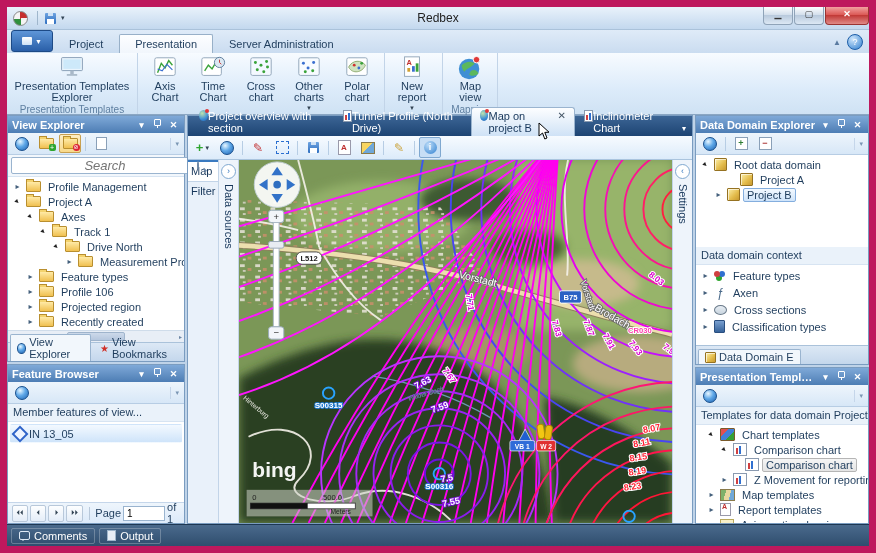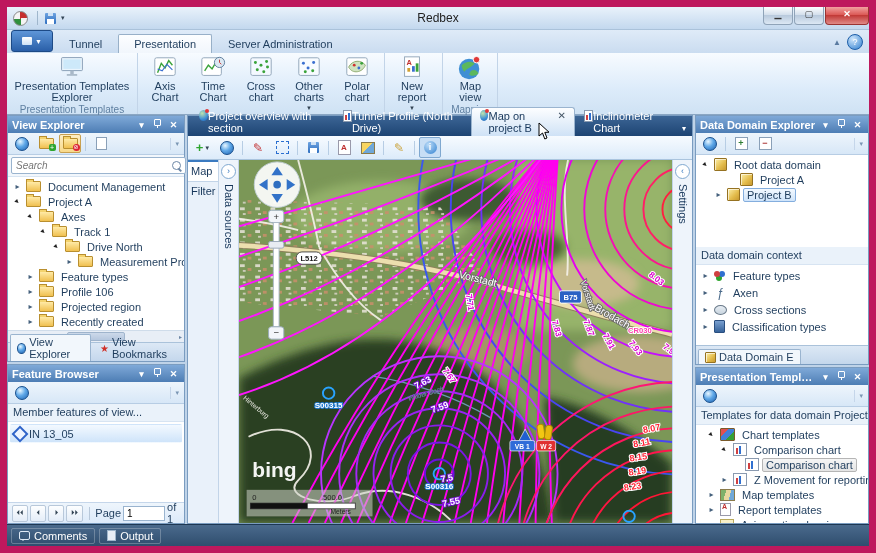--- a/index.html
+++ b/index.html
@@ -53,21 +53,21 @@
   .tb-ovf{margin-left:auto;color:#7a96b4;font-size:7px;border-left:1px solid #c5d6ea;padding:2px 2px 2px 4px;}
   .i-globe{display:inline-block;width:14px;height:14px;border-radius:50%;background:radial-gradient(circle at 35% 30%,#e8f6ff,#5fa8e8 45%,#1f62b0);border:1px solid #174e8c;box-sizing:border-box;}
   .i-folder{display:inline-block;width:13px;height:9px;background:linear-gradient(#ffeaa6,#f0c050);border:1px solid #b98f2f;border-radius:1px;position:relative;}
   .i-folder::before{content:"";position:absolute;top:-3px;left:-1px;width:6px;height:2px;background:#f4d36e;border:1px solid #b98f2f;border-bottom:none;}
   .i-folder .plus{position:absolute;right:-3px;bottom:-3px;width:7px;height:7px;background:#2ea52e;color:#fff;font-size:7px;line-height:7px;text-align:center;border-radius:2px;}
   .i-folder .block{position:absolute;right:-3px;bottom:-3px;width:7px;height:7px;background:#d23; border-radius:50%;color:#fff;font-size:6px;line-height:7px;text-align:center;}
   .i-copy{display:inline-block;width:9px;height:11px;background:#fff;border:1px solid #8aa0b8;position:relative;}
   .i-copy::before{content:"";position:absolute;left:2px;top:-3px;width:9px;height:11px;background:#f2f7fc;border:1px solid #8aa0b8;z-index:-1;}
   .i-exp{display:inline-block;width:11px;height:11px;border:1px solid #8aa0b8;background:#fff;color:#2e7d32;font-size:9px;line-height:10px;text-align:center;font-weight:bold;}
   .searchrow{height:19px;display:flex;align-items:center;background:#f2f7fc;padding:1px 3px;border-bottom:1px solid #d7e4f2;}
-  .searchbox{flex:1;height:15px;border:1px solid #9ab4cf;border-radius:2px;font-style:italic;color:#8a9cae;padding:0 16px 0 4px;font-size:10px;font-family:"Liberation Sans",sans-serif;background:#fff;}
+  .searchbox{flex:1;height:15px;border:1px solid #9ab4cf;border-radius:2px;font-style:italic;color:#8a9cae;padding:0 16px 0 4px;font-size:13px;font-family:"Liberation Sans",sans-serif;background:#fff;text-align:center;}
   .i-search{width:7px;height:7px;border:1.5px solid #6c87a6;border-radius:50%;position:relative;margin-left:-14px;}
   .i-search::after{content:"";position:absolute;width:4px;height:1.5px;background:#6c87a6;transform:rotate(45deg);top:7px;left:5px;}
   .treearea{flex:1;background:#fff;position:relative;overflow:hidden;display:flex;min-height:0;}
   .tree{flex:1;padding-top:2px;}
   .trow{height:15px;display:flex;align-items:center;gap:3px;white-space:nowrap;}
   .tw{width:11px;text-align:center;font-size:8px;color:#44607c;flex:none;}
   .tw.exp{transform:rotate(45deg);color:#222;}
   .tl{padding:0 3px;border:1px solid transparent;border-radius:2px;}
   .sel{background:linear-gradient(#f3f9ff,#cfe4fa);border-color:#84aede;}
   .selgray{background:linear-gradient(#f6f6f6,#e4e4e4);border-color:#b5b5b5;}
@@ -165,21 +165,21 @@
       <span class="wbtn">▢</span>
       <span class="wbtn close">✕</span>
     </span>
   </div>
 
   <div class="tabrow">
     <span class="appmenu">
         <span class="sq"></span>
         <span class="dd">▼</span>
       </span>
-    <span class="rtab">Tunnel</span>
+    <span class="rtab">Project</span>
     <span class="rtab active">Presentation</span>
     <span class="rtab">Server Administration</span>
     <span class="tabrow-right">
       <span class="chev-up">▲</span>
       <span class="helpbtn">?</span>
     </span>
   </div>
 
   <div class="ribbon">
     <div class="rgroup">
@@ -322,21 +322,21 @@
         </div>
         <div class="searchrow">
           <input class="searchbox" placeholder="Search" style="">
           <span class="i-search"></span>
         </div>
         <div class="treearea">
           <div class="tree">
             <div class="trow" style="padding-left:4px">
                 <span class="tw">▸</span>
                 <span class="i-folder"></span>
-                <span class="tl">Document Management</span>
+                <span class="tl">Profile Management</span>
               </div>
             <div class="trow" style="padding-left:4px">
                 <span class="tw exp">▸</span>
                 <span class="i-folder"></span>
                 <span class="tl">Project A</span>
               </div>
             <div class="trow" style="padding-left:17px">
                 <span class="tw exp">▸</span>
                 <span class="i-folder"></span>
                 <span class="tl">Axes</span>

